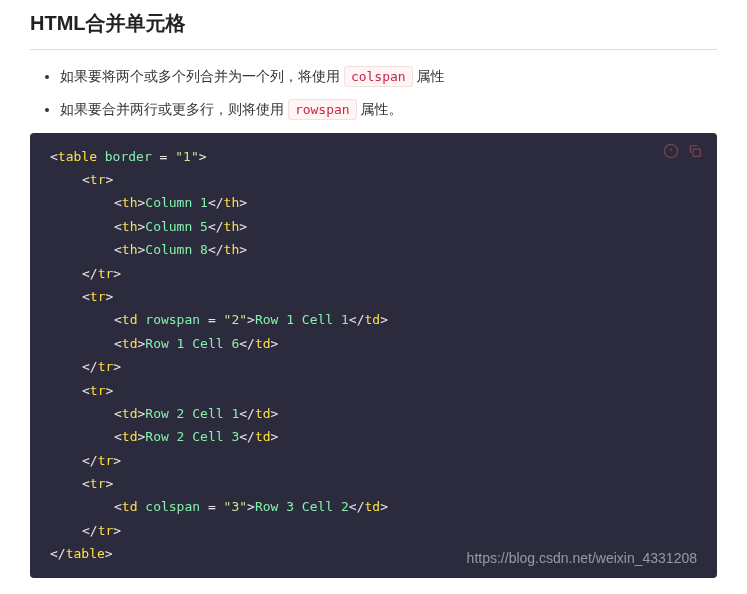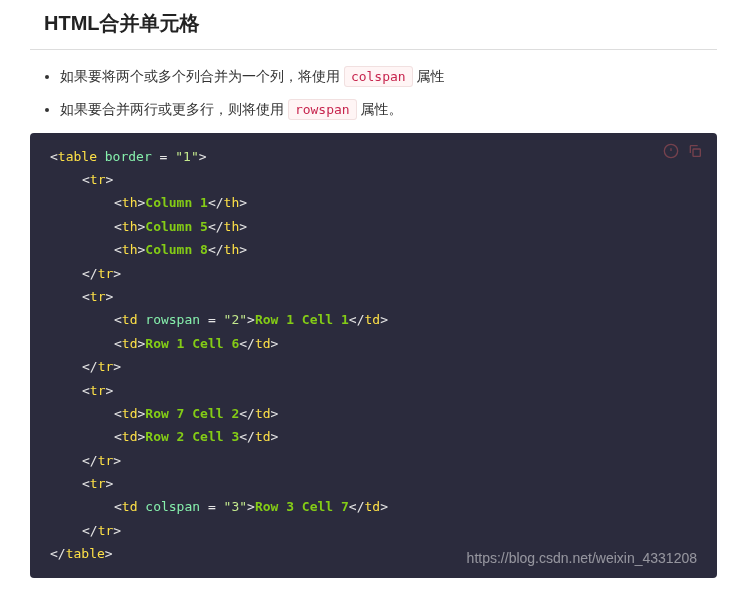--- a/index.html
+++ b/index.html
@@ -1,29 +1,29 @@
 <!DOCTYPE html>
 <html><head>
 <meta charset="utf-8">
 <style>
 * { margin: 0; padding: 0; box-sizing: border-box; }
 body { font-family: -apple-system, BlinkMacSystemFont, "Segoe UI", "PingFang SC", "Microsoft YaHei", sans-serif; background: #fff; width: 747px; height: 594px; overflow: hidden; }
 .container { padding: 10px 30px 0 30px; }
-h2 { font-size: 20px; font-weight: bold; color: #222; margin-bottom: 12px; margin-left: 14px; }
+h2 { font-size: 20px; font-weight: bold; color: #222; margin-bottom: 12px; }
 .divider { border: none; border-top: 1px solid #ddd; margin-bottom: 15px; }
 ul { list-style: disc; padding-left: 30px; margin-bottom: 12px; }
 li { font-size: 14px; color: #333; line-height: 1.6; margin-bottom: 10px; }
 .inline-code { background: #fff5f5; color: #c7254e; padding: 2px 6px; border-radius: 3px; font-family: "SFMono-Regular", Consolas, "DejaVu Sans Mono", monospace; font-size: 13px; border: 1px solid #f1e0e0; }
 .code-block { background: #2b2b3d; border-radius: 4px; padding: 12px 20px; position: relative; font-family: "SFMono-Regular", Consolas, "DejaVu Sans Mono", monospace; font-size: 13px; line-height: 1.8; color: #e6e6e6; overflow: hidden; }
 .code-line { white-space: pre; }
 .punct { color: #e6e6e6; }
 .tag { color: #fde047; }
 .attr { color: #86efac; }
 .val { color: #c3e88d; }
-.txt { color: #84cc16; font-weight: bold; }
+.txt { color: #86efac; }
 .ind1 { padding-left: 32px; }
 .ind2 { padding-left: 64px; }
 .toolbar { position: absolute; top: 10px; right: 14px; display: flex; gap: 8px; }
 .tool-icon { width: 16px; height: 16px; opacity: 0.35; color: #ff6b6b; cursor: pointer; }
 .watermark { position: absolute; bottom: 6px; right: 20px; color: rgba(255,255,255,0.5); font-size: 14px; font-family: sans-serif; }
 </style>
 </head>
 <body>
 
 <div class="container">
@@ -57,25 +57,25 @@
     <div class="code-line ind2"><span class="punct">&lt;</span><span class="tag">th</span><span class="punct">&gt;</span><span class="txt">Column 5</span><span class="punct">&lt;/</span><span class="tag">th</span><span class="punct">&gt;</span></div>
     <div class="code-line ind2"><span class="punct">&lt;</span><span class="tag">th</span><span class="punct">&gt;</span><span class="txt">Column 8</span><span class="punct">&lt;/</span><span class="tag">th</span><span class="punct">&gt;</span></div>
     <div class="code-line ind1"><span class="punct">&lt;/</span><span class="tag">tr</span><span class="punct">&gt;</span></div>
 
     <div class="code-line ind1"><span class="punct">&lt;</span><span class="tag">tr</span><span class="punct">&gt;</span></div>
     <div class="code-line ind2"><span class="punct">&lt;</span><span class="tag">td</span><span class="punct"> </span><span class="attr">rowspan</span><span class="punct"> = </span><span class="val">"2"</span><span class="punct">&gt;</span><span class="txt">Row 1 Cell 1</span><span class="punct">&lt;/</span><span class="tag">td</span><span class="punct">&gt;</span></div>
     <div class="code-line ind2"><span class="punct">&lt;</span><span class="tag">td</span><span class="punct">&gt;</span><span class="txt">Row 1 Cell 6</span><span class="punct">&lt;/</span><span class="tag">td</span><span class="punct">&gt;</span></div>
     <div class="code-line ind1"><span class="punct">&lt;/</span><span class="tag">tr</span><span class="punct">&gt;</span></div>
 
     <div class="code-line ind1"><span class="punct">&lt;</span><span class="tag">tr</span><span class="punct">&gt;</span></div>
-    <div class="code-line ind2"><span class="punct">&lt;</span><span class="tag">td</span><span class="punct">&gt;</span><span class="txt">Row 7 Cell 2</span><span class="punct">&lt;/</span><span class="tag">td</span><span class="punct">&gt;</span></div>
+    <div class="code-line ind2"><span class="punct">&lt;</span><span class="tag">td</span><span class="punct">&gt;</span><span class="txt">Row 2 Cell 1</span><span class="punct">&lt;/</span><span class="tag">td</span><span class="punct">&gt;</span></div>
     <div class="code-line ind2"><span class="punct">&lt;</span><span class="tag">td</span><span class="punct">&gt;</span><span class="txt">Row 2 Cell 3</span><span class="punct">&lt;/</span><span class="tag">td</span><span class="punct">&gt;</span></div>
     <div class="code-line ind1"><span class="punct">&lt;/</span><span class="tag">tr</span><span class="punct">&gt;</span></div>
 
     <div class="code-line ind1"><span class="punct">&lt;</span><span class="tag">tr</span><span class="punct">&gt;</span></div>
-    <div class="code-line ind2"><span class="punct">&lt;</span><span class="tag">td</span><span class="punct"> </span><span class="attr">colspan</span><span class="punct"> = </span><span class="val">"3"</span><span class="punct">&gt;</span><span class="txt">Row 3 Cell 7</span><span class="punct">&lt;/</span><span class="tag">td</span><span class="punct">&gt;</span></div>
+    <div class="code-line ind2"><span class="punct">&lt;</span><span class="tag">td</span><span class="punct"> </span><span class="attr">colspan</span><span class="punct"> = </span><span class="val">"3"</span><span class="punct">&gt;</span><span class="txt">Row 3 Cell 2</span><span class="punct">&lt;/</span><span class="tag">td</span><span class="punct">&gt;</span></div>
     <div class="code-line ind1"><span class="punct">&lt;/</span><span class="tag">tr</span><span class="punct">&gt;</span></div>
 
     <div class="code-line"><span class="punct">&lt;/</span><span class="tag">table</span><span class="punct">&gt;</span></div>
 
     <div class="watermark">https://blog.csdn.net/weixin_4331208</div>
   </div>
 </div>
 
 </body></html>

